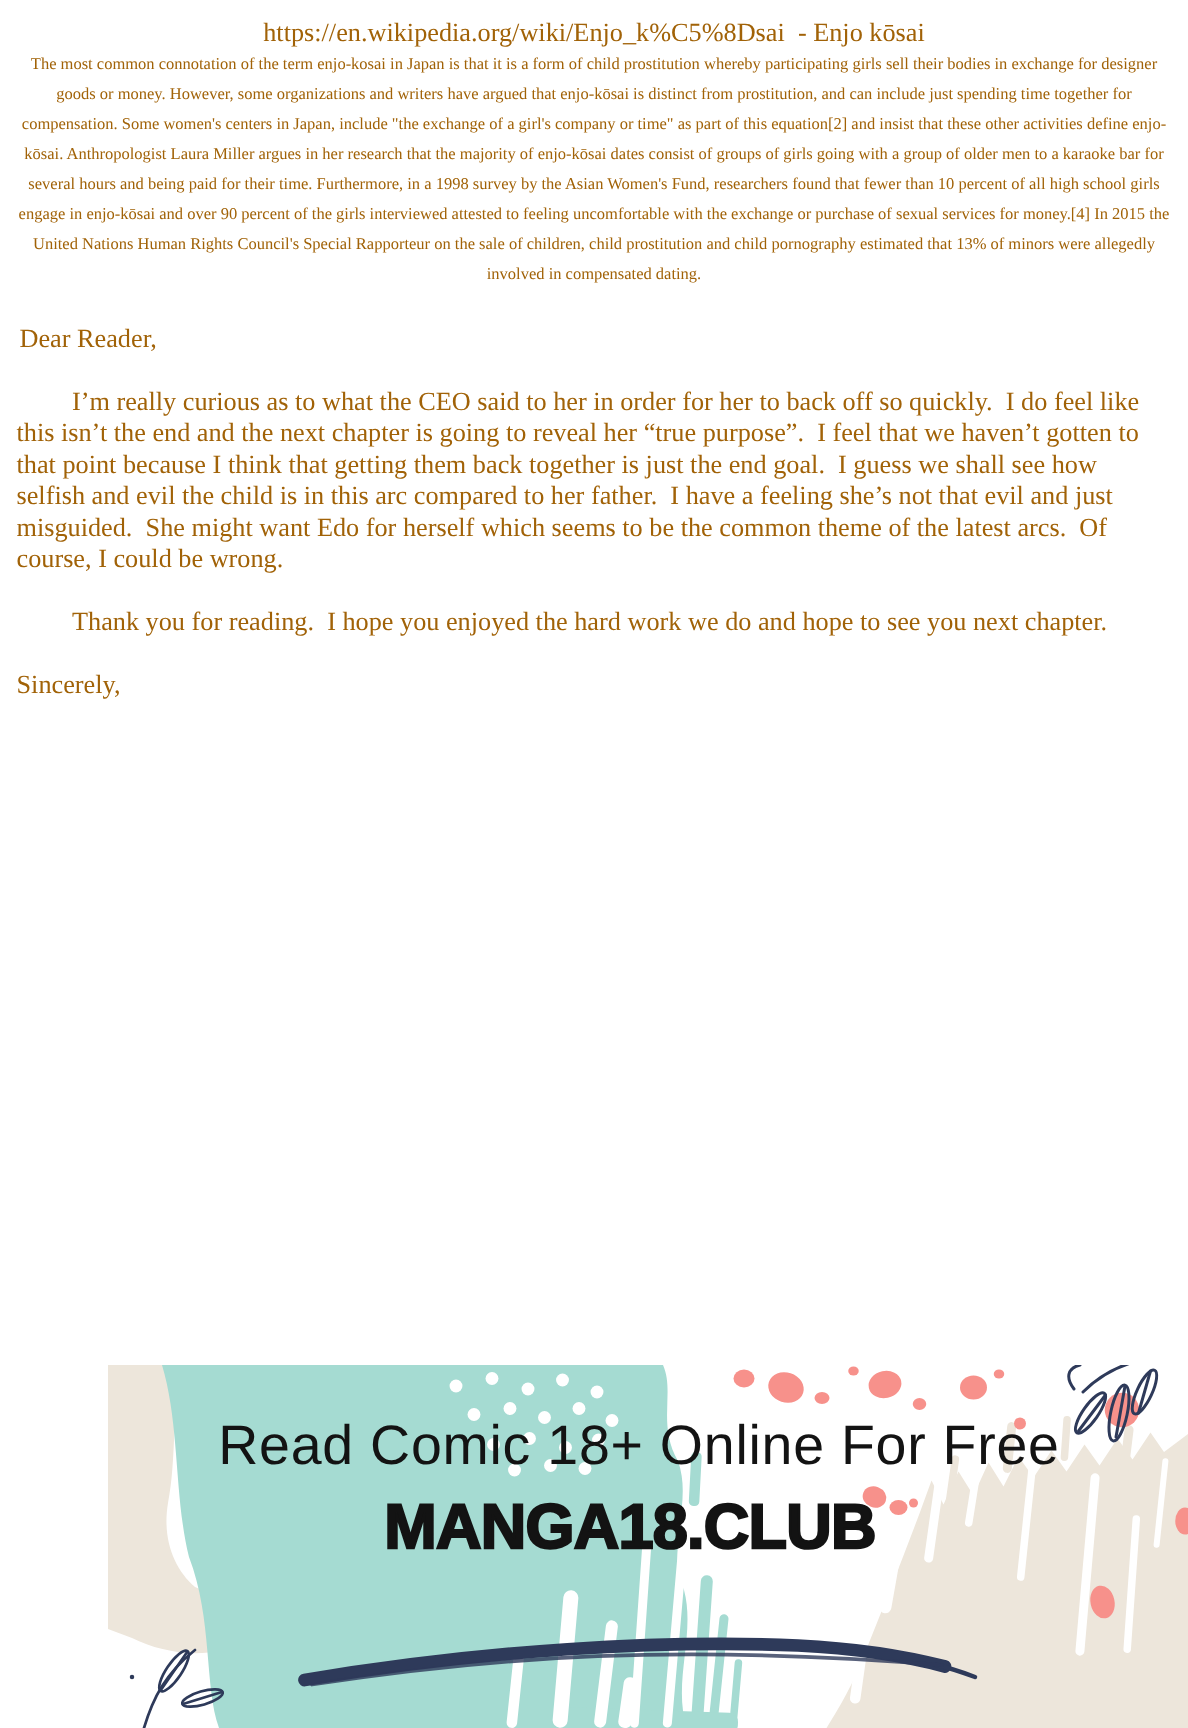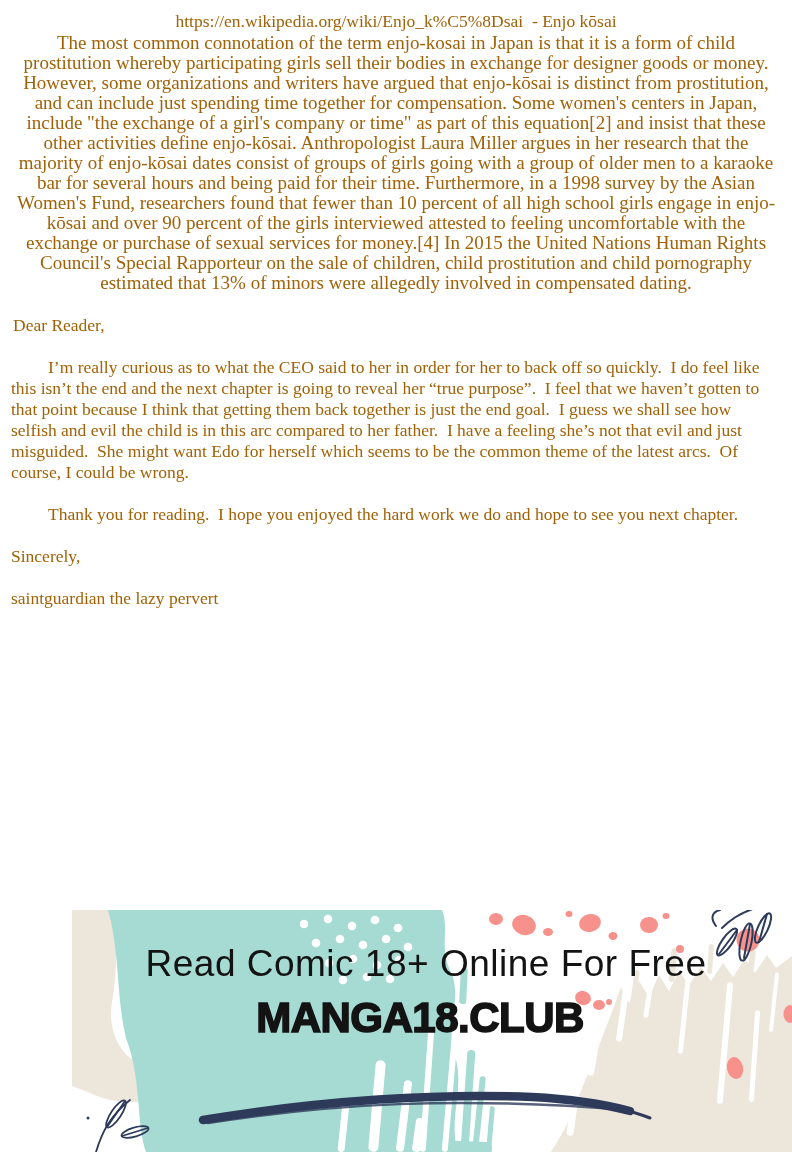--- a/index.html
+++ b/index.html
@@ -10,21 +10,21 @@
   }
   .doc {
     position:absolute; top:0; left:0; width:792px; box-sizing:border-box;
     padding:10px 11px 0 11px; color:#a16207;
   }
   .src {
     margin:0; text-align:center; font-size:17.5px; line-height:23px;
     white-space:pre-wrap;
   }
   .excerpt {
-    margin:0 auto; text-align:center; font-size:19px; line-height:20px;
+    margin:0 auto; text-align:center; font-size:11px; line-height:20px;
   }
   .letter p { font-size:17.5px; line-height:21px; white-space:pre-wrap; }
   .salutation { margin:22px 0 0 2px; }
   .para { margin:21px 0 0 0; text-indent:37px; }
   .closing { margin:21px 0 0 0; }
   .signature { margin:21px 0 0 0; }
 
   .banner {
     position:absolute; left:72px; top:910px; width:720px; height:242px;
     background:#ffffff; overflow:hidden;
@@ -44,21 +44,20 @@
 <body>
 
 <main class="doc">
   <p class="src">https://en.wikipedia.org/wiki/Enjo_k%C5%8Dsai  - Enjo kōsai</p>
   <p class="excerpt">The most common connotation of the term enjo-kosai in Japan is that it is a form of child prostitution whereby participating girls sell their bodies in exchange for designer goods or money. However, some organizations and writers have argued that enjo-kōsai is distinct from prostitution, and can include just spending time together for compensation. Some women's centers in Japan, include "the exchange of a girl's company or time" as part of this equation[2] and insist that these other activities define enjo-kōsai. Anthropologist Laura Miller argues in her research that the majority of enjo-kōsai dates consist of groups of girls going with a group of older men to a karaoke bar for several hours and being paid for their time. Furthermore, in a 1998 survey by the Asian Women's Fund, researchers found that fewer than 10 percent of all high school girls engage in enjo-kōsai and over 90 percent of the girls interviewed attested to feeling uncomfortable with the exchange or purchase of sexual services for money.[4] In 2015 the United Nations Human Rights Council's Special Rapporteur on the sale of children, child prostitution and child pornography estimated that 13% of minors were allegedly involved in compensated dating.</p>
   <section class="letter">
     <p class="salutation">Dear Reader,</p>
     <p class="para">I’m really curious as to what the CEO said to her in order for her to back off so quickly.  I do feel like this isn’t the end and the next chapter is going to reveal her “true purpose”.  I feel that we haven’t gotten to that point because I think that getting them back together is just the end goal.  I guess we shall see how selfish and evil the child is in this arc compared to her father.  I have a feeling she’s not that evil and just misguided.  She might want Edo for herself which seems to be the common theme of the latest arcs.  Of course, I could be wrong.</p>
     <p class="para">Thank you for reading.  I hope you enjoyed the hard work we do and hope to see you next chapter.</p>
     <p class="closing">Sincerely,</p>
-    <p class="signature">saintguardian the lazy pervert</p>
   </section>
 </main>
 
 <footer class="banner">
   <svg viewBox="0 0 720 242" aria-hidden="true">
 
     <path fill="#ede6db" d="M0,0 L50,0 C42,30 46,62 40,92 C36,116 44,136 58,148 C82,158 98,170 90,184 C70,197 38,193 16,182 L0,176 Z"></path>
 
     <g fill="#a5dbd2">
       <path d="M36,0 L370,0 C378,18 366,40 380,64 C390,92 372,120 384,150 C392,180 376,212 386,242 L74,242 C64,214 70,170 54,128 C44,88 48,40 36,0 Z"></path>

